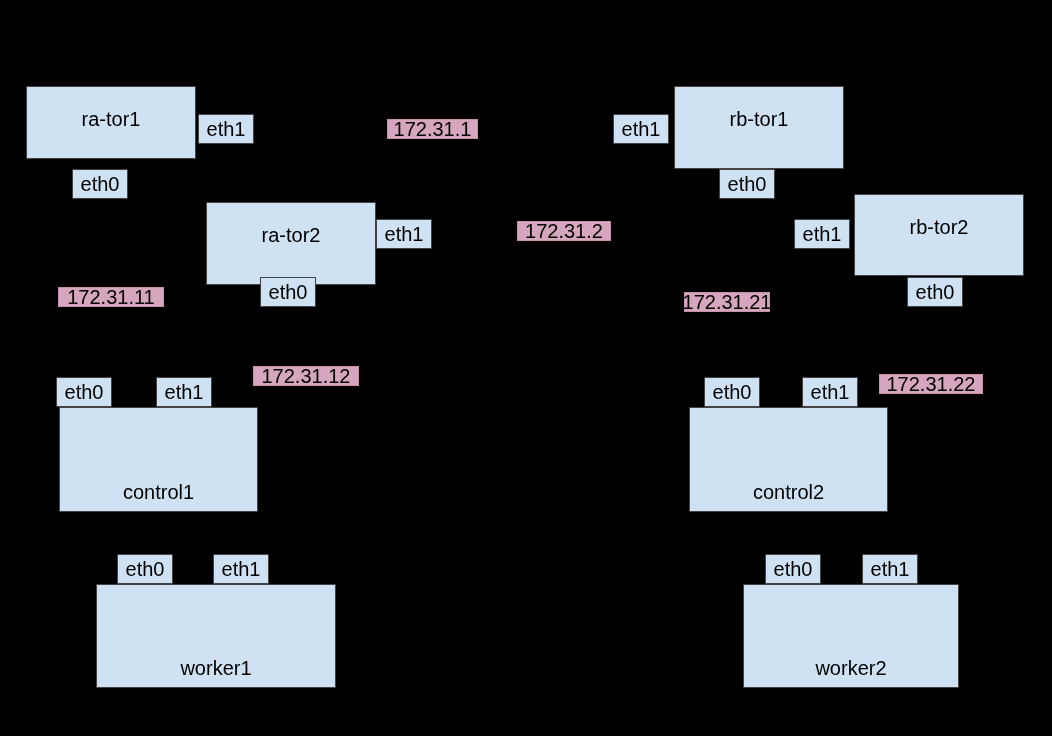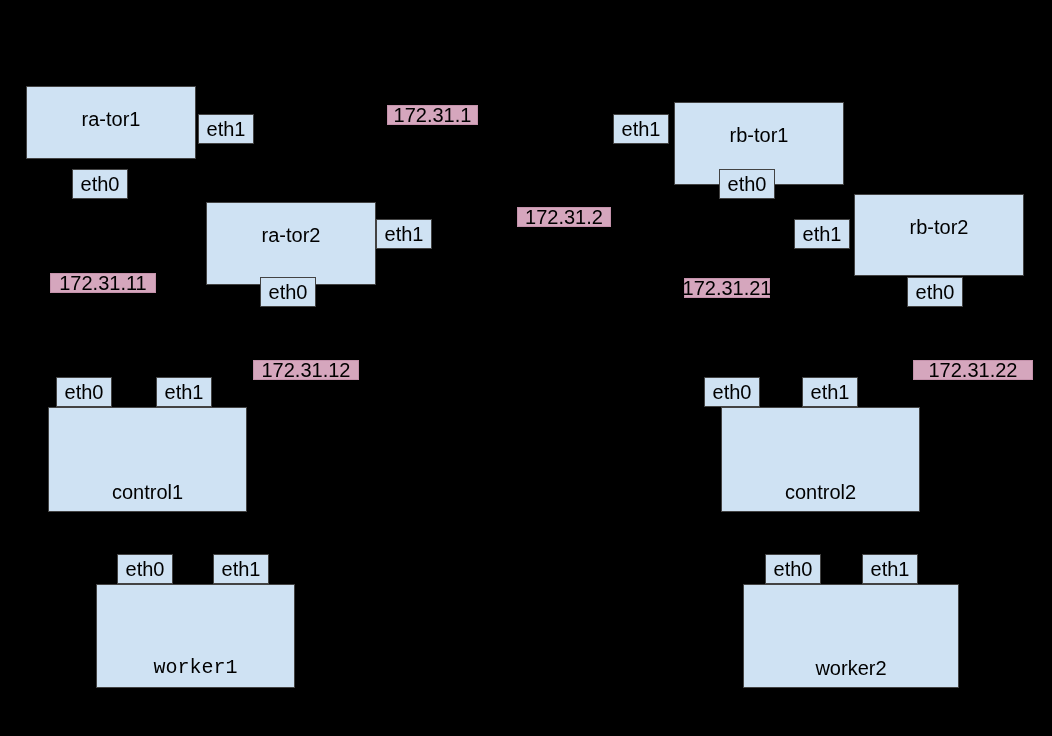--- a/index.html
+++ b/index.html
@@ -48,61 +48,62 @@
   }
   .ip-label {
     position: absolute;
     height: 20px;
     background: var(--ip-fill);
     border: 1px solid var(--ip-border);
     display: flex; align-items: center; justify-content: center;
     font-size: 20px;
     white-space: nowrap;
     overflow: visible;
+    margin-top: 14px;
   }
 
   
   #box-ra-tor1 { left: 26px;  top: 86px;  width: 170px; height: 73px; }
   #if-ra-tor1-eth1 { left: 198px; top: 114px; }
   #if-ra-tor1-eth0 { left: 72px;  top: 169px; }
 
   #box-ra-tor2 { left: 206px; top: 194px; width: 170px; height: 83px; margin-top: 8px; }
   #if-ra-tor2-eth1 { left: 376px; top: 219px; }
   #if-ra-tor2-eth0 { left: 260px; top: 277px; }
 
-  #box-rb-tor1 { left: 674px; top: 102px;  width: 170px; height: 83px; }
+  #box-rb-tor1 { left: 674px; top: 86px;  width: 170px; height: 83px; }
   #if-rb-tor1-eth1 { left: 613px; top: 114px; }
   #if-rb-tor1-eth0 { left: 719px; top: 169px; }
 
   #box-rb-tor2 { left: 854px; top: 194px; width: 170px; height: 82px; }
   #if-rb-tor2-eth1 { left: 794px; top: 219px; }
   #if-rb-tor2-eth0 { left: 907px; top: 277px; }
 
-  #box-control1 { left: 48px;  top: 407px; width: 199px; height: 105px; }
+  #box-control1 { left: 59px;  top: 407px; width: 199px; height: 105px; }
   #if-control1-eth0 { left: 56px;  top: 377px; }
   #if-control1-eth1 { left: 156px; top: 377px; }
 
-  #box-control2 { left: 689px; top: 407px; width: 199px; height: 105px; margin-left: 32px; }
+  #box-control2 { left: 689px; top: 407px; width: 199px; height: 105px; }
   #if-control2-eth0 { left: 704px; top: 377px; }
   #if-control2-eth1 { left: 802px; top: 377px; }
 
-  #box-worker1 { left: 96px;  top: 584px; width: 199px; height: 104px; font-family: Liberation Mono, monospace; }
+  #box-worker1 { left: 96px;  top: 584px; width: 240px; height: 104px; }
   #if-worker1-eth0 { left: 117px; top: 554px; }
   #if-worker1-eth1 { left: 213px; top: 554px; }
 
   #box-worker2 { left: 743px; top: 584px; width: 216px; height: 104px; }
   #if-worker2-eth0 { left: 765px; top: 554px; }
   #if-worker2-eth1 { left: 862px; top: 554px; }
 
   #ip-172-31-1  { left: 387px; top: 105px; width: 91px;  }
   #ip-172-31-2  { left: 517px; top: 207px; width: 94px; text-align: right;  }
-  #ip-172-31-11 { left: 50px;  top: 273px; width: 106px; }
-  #ip-172-31-12 { left: 253px; top: 360px; width: 106px; }
+  #ip-172-31-11 { left: 58px;  top: 273px; width: 106px; }
+  #ip-172-31-12 { left: 253px; top: 352px; width: 106px; }
   #ip-172-31-21 { left: 684px; top: 278px; width: 86px; }
-  #ip-172-31-22 { left: 913px; top: 360px; width: 120px; }
+  #ip-172-31-22 { left: 879px; top: 360px; width: 104px; }
 </style>
 </head>
 <body>
 
 <div class="canvas">
 
   <div class="node">
     <div class="node-box tor" id="box-ra-tor1">
       <div class="node-label">ra-tor1</div>
     </div>

